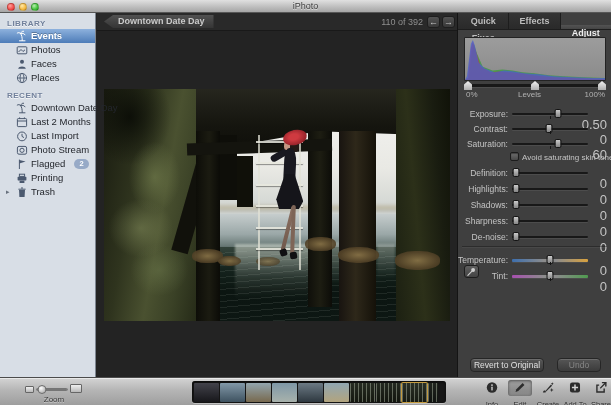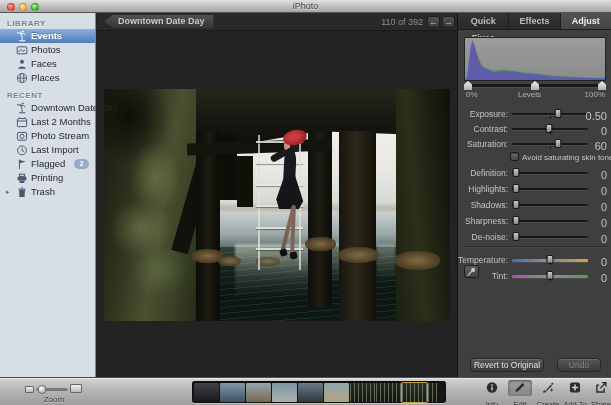--- a/index.html
+++ b/index.html
@@ -79,36 +79,36 @@
   .w-skirt{left:22%;top:32%;width:52%;height:25%;background:#15151a;clip-path:polygon(32% 0,68% 0,100% 78%,84% 100%,10% 100%,0 72%);}
   .w-leg1{left:40%;top:54%;width:7%;height:34%;background:linear-gradient(#8e7263,#6e574b);transform:rotate(14deg);border-radius:4px;}
   .w-leg2{left:50%;top:54%;width:7%;height:35%;background:#7e6557;transform:rotate(2deg);border-radius:4px;}
   .w-shoe1{left:30%;top:86%;width:14%;height:5%;background:#101012;border-radius:2px;transform:rotate(-18deg);}
   .w-shoe2{left:49%;top:88%;width:13%;height:5%;background:#101012;border-radius:2px;transform:rotate(-8deg);}
 
   
   .adjust{position:absolute;right:0;top:13px;width:154px;bottom:28px;background:#3f3f3f;border-left:1px solid #141414;color:#c8c8c8;z-index:10;}
   .tabs{position:absolute;left:0;top:0;right:0;height:17px;display:flex;border-bottom:1px solid #1d1d1d;}
   .tab{flex:1;text-align:center;line-height:17px;font-size:9px;font-weight:bold;color:#bdbdbd;border-right:1px solid #1d1d1d;background:linear-gradient(#343434,#2a2a2a);cursor:default;}
-  .tab:last-child{border-right:none;}
+  .tab:last-child{border-right:none;margin-top:12px;}
   .tab.selected{background:linear-gradient(#535353,#454545);color:#eee;}
   .histo{position:absolute;left:6px;top:24px;width:142px;height:44px;background:linear-gradient(#9c9c9c,#8b8b8b);border:1px solid #232323;border-radius:1px;}
   .histo svg{display:block;width:100%;height:100%;}
   .levels-track{position:absolute;left:6px;top:71px;width:142px;height:3px;background:#181818;border-radius:2px;box-shadow:0 1px 0 rgba(255,255,255,.08);}
   .lv-handle{position:absolute;top:-3px;width:8px;height:9px;transform:translateX(-50%);background:linear-gradient(#f2f2f2,#aeaeae);clip-path:polygon(50% 0,100% 38%,100% 100%,0 100%,0 38%);}
   .levels-labels{position:absolute;left:6px;right:6px;top:77px;height:10px;font-size:8px;color:#b2b2b2;}
   .ll-min{position:absolute;left:2px;}
   .ll-mid{position:absolute;left:0;right:10px;text-align:center;}
   .ll-max{position:absolute;right:0;}
   .srow{position:absolute;left:0;width:154px;height:13px;}
   .slabel{position:absolute;left:0;width:50px;top:2px;text-align:right;font-size:8.5px;color:#c4c4c4;}
   .strack{position:absolute;left:54px;width:76px;top:6px;height:2px;background:#181818;box-shadow:0 1px 0 rgba(255,255,255,.07);border-radius:1px;}
   .strack.tick::after{content:"";position:absolute;left:50%;top:3px;width:1px;height:3px;background:#141414;}
   .sknob{position:absolute;top:-4px;width:7px;height:9px;transform:translateX(-50%);background:linear-gradient(#cacaca,#858585);border:1px solid #141414;border-radius:2px;}
-  .svalue{position:absolute;right:5px;top:3px;font-size:11px;color:#c4c4c4;}
+  .svalue{position:absolute;right:5px;top:10px;font-size:13px;color:#c4c4c4;}
   .grad-temp{height:3px;background:linear-gradient(90deg,#3d6fae,#8c8c8c 42%,#8c8c8c 58%,#d9a23e);}
   .grad-tint{height:3px;background:linear-gradient(90deg,#a74fb0,#8c8c8c 42%,#8c8c8c 58%,#4f9b4f);}
   .checkrow{position:absolute;left:0;top:138px;width:154px;height:12px;}
   .cbox{position:absolute;left:52px;top:1px;width:9px;height:9px;border-radius:2px;background:linear-gradient(#6e6e6e,#484848);border:1px solid #1c1c1c;box-shadow:inset 0 1px 1px rgba(0,0,0,.4);}
   .clabel{position:absolute;left:64px;top:2px;font-size:8px;color:#c4c4c4;white-space:nowrap;}
   .pdivider{position:absolute;left:4px;right:4px;top:233px;height:1px;background:rgba(0,0,0,.3);box-shadow:0 1px 0 rgba(255,255,255,.05);}
   .eyedrop{position:absolute;left:6px;top:252px;width:15px;height:13px;border-radius:3px;background:linear-gradient(#606060,#434343);border:1px solid #1d1d1d;}
   .eyedrop svg{display:block;width:100%;height:100%;}
   .pbtn{position:absolute;top:345px;height:14px;border-radius:4px;background:linear-gradient(#565656,#3b3b3b);border:1px solid #262626;box-shadow:inset 0 1px 0 rgba(255,255,255,.14);font-size:8.5px;color:#e0e0e0;text-align:center;line-height:12px;cursor:default;}
   .pbtn.revert{left:12px;width:74px;}
@@ -208,34 +208,34 @@
             <path d="M1.4 5 H10.6"></path>
             <path d="M3.6 1.4 V3"></path>
             <path d="M8.4 1.4 V3"></path>
           </svg>
         </span>
       <span>Last 2 Months</span>
     </div>
     <div class="side-item">
       <span class="s-ic">
           <svg viewBox="0 0 12 12" fill="none" stroke="currentColor" stroke-width="1">
+            <circle cx="6" cy="6.4" r="4.4"></circle>
+            <path d="M6 3.8 V6.4 L8 7.6"></path>
+          </svg>
+        </span>
+      <span>Last Import</span>
+    </div>
+    <div class="side-item">
+      <span class="s-ic">
+          <svg viewBox="0 0 12 12" fill="none" stroke="currentColor" stroke-width="1">
             <rect x="1.4" y="2.4" width="9.2" height="7.8" rx="1.6"></rect>
             <circle cx="6" cy="6.3" r="2.1"></circle>
           </svg>
         </span>
       <span>Photo Stream</span>
-    </div>
-    <div class="side-item">
-      <span class="s-ic">
-          <svg viewBox="0 0 12 12" fill="none" stroke="currentColor" stroke-width="1">
-            <circle cx="6" cy="6.4" r="4.4"></circle>
-            <path d="M6 3.8 V6.4 L8 7.6"></path>
-          </svg>
-        </span>
-      <span>Last Import</span>
     </div>
     <div class="side-item">
       <span class="s-ic">
           <svg viewBox="0 0 12 12" stroke="currentColor" stroke-width="1">
             <path d="M3.4 1.6 V11" fill="none"></path>
             <path d="M3.4 2 L9.6 3.6 L3.4 5.6 Z" fill="currentColor" stroke="none"></path>
           </svg>
         </span>
       <span>Flagged</span>
       <span class="badge">2</span>

